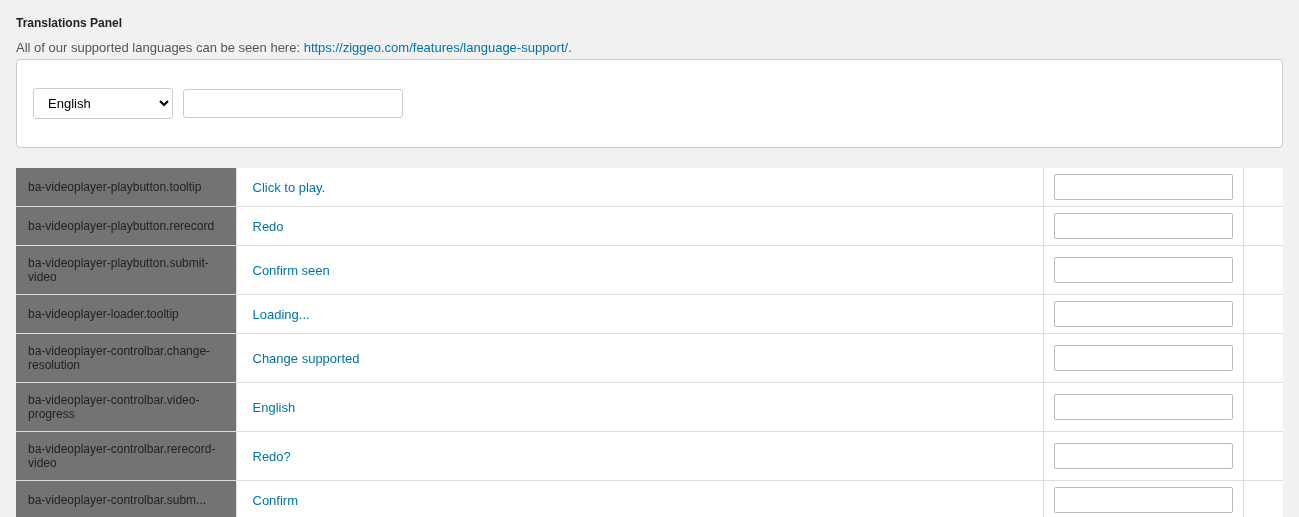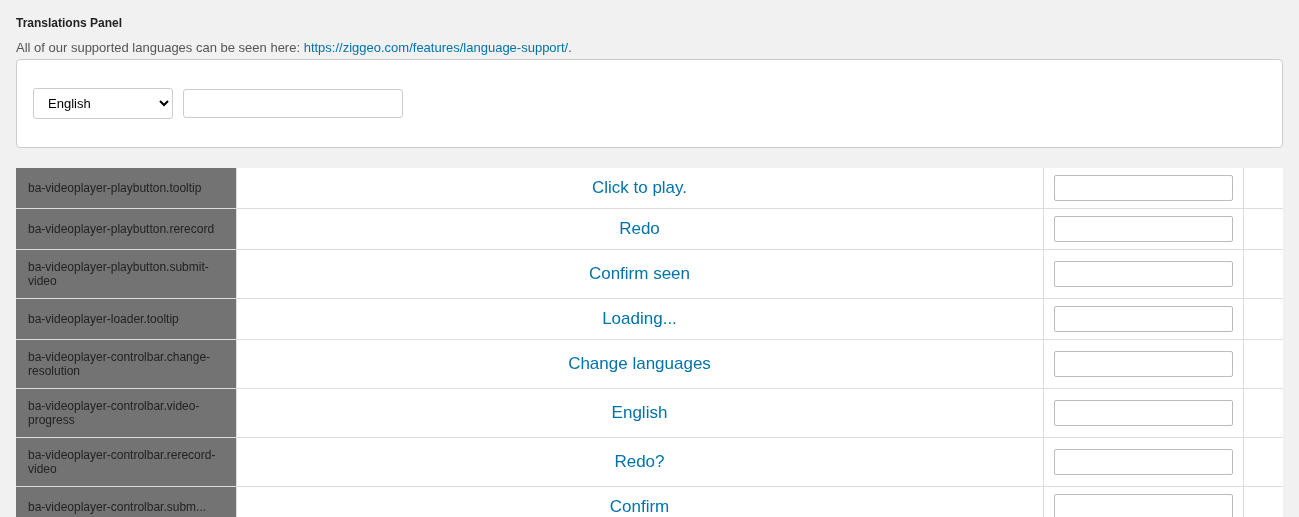--- a/index.html
+++ b/index.html
@@ -74,23 +74,22 @@
       color: #222;
       vertical-align: middle;
       border-right: 1px solid #ddd;
       word-break: break-word;
       background: #737373;
     }
     .col-default {
       padding: 10px 16px;
       vertical-align: middle;
       color: #0073aa;
-      font-size: 17px;
+      font-size: 13px;
       border-right: 1px solid #ddd;
-      text-align: center;
     }
     .col-input {
       width: 200px;
       padding: 6px 10px;
       vertical-align: middle;
       border-right: 1px solid #ddd;
     }
     .col-input input {
       width: 100%;
       padding: 5px 6px;
@@ -152,21 +151,21 @@
     <td class="col-key">ba-videoplayer-loader.tooltip</td>
     <td class="col-default">Loading...</td>
     <td class="col-input">
       <input type="text" value="" placeholder="" style="">
     </td>
     <td class="col-action">
     </td>
   </tr>
       <tr>
     <td class="col-key">ba-videoplayer-controlbar.change-resolution</td>
-    <td class="col-default">Change languages</td>
+    <td class="col-default">Change supported</td>
     <td class="col-input">
       <input type="text" value="" placeholder="" style="">
     </td>
     <td class="col-action">
     </td>
   </tr>
       <tr>
     <td class="col-key">ba-videoplayer-controlbar.video-progress</td>
     <td class="col-default">English</td>
     <td class="col-input">

